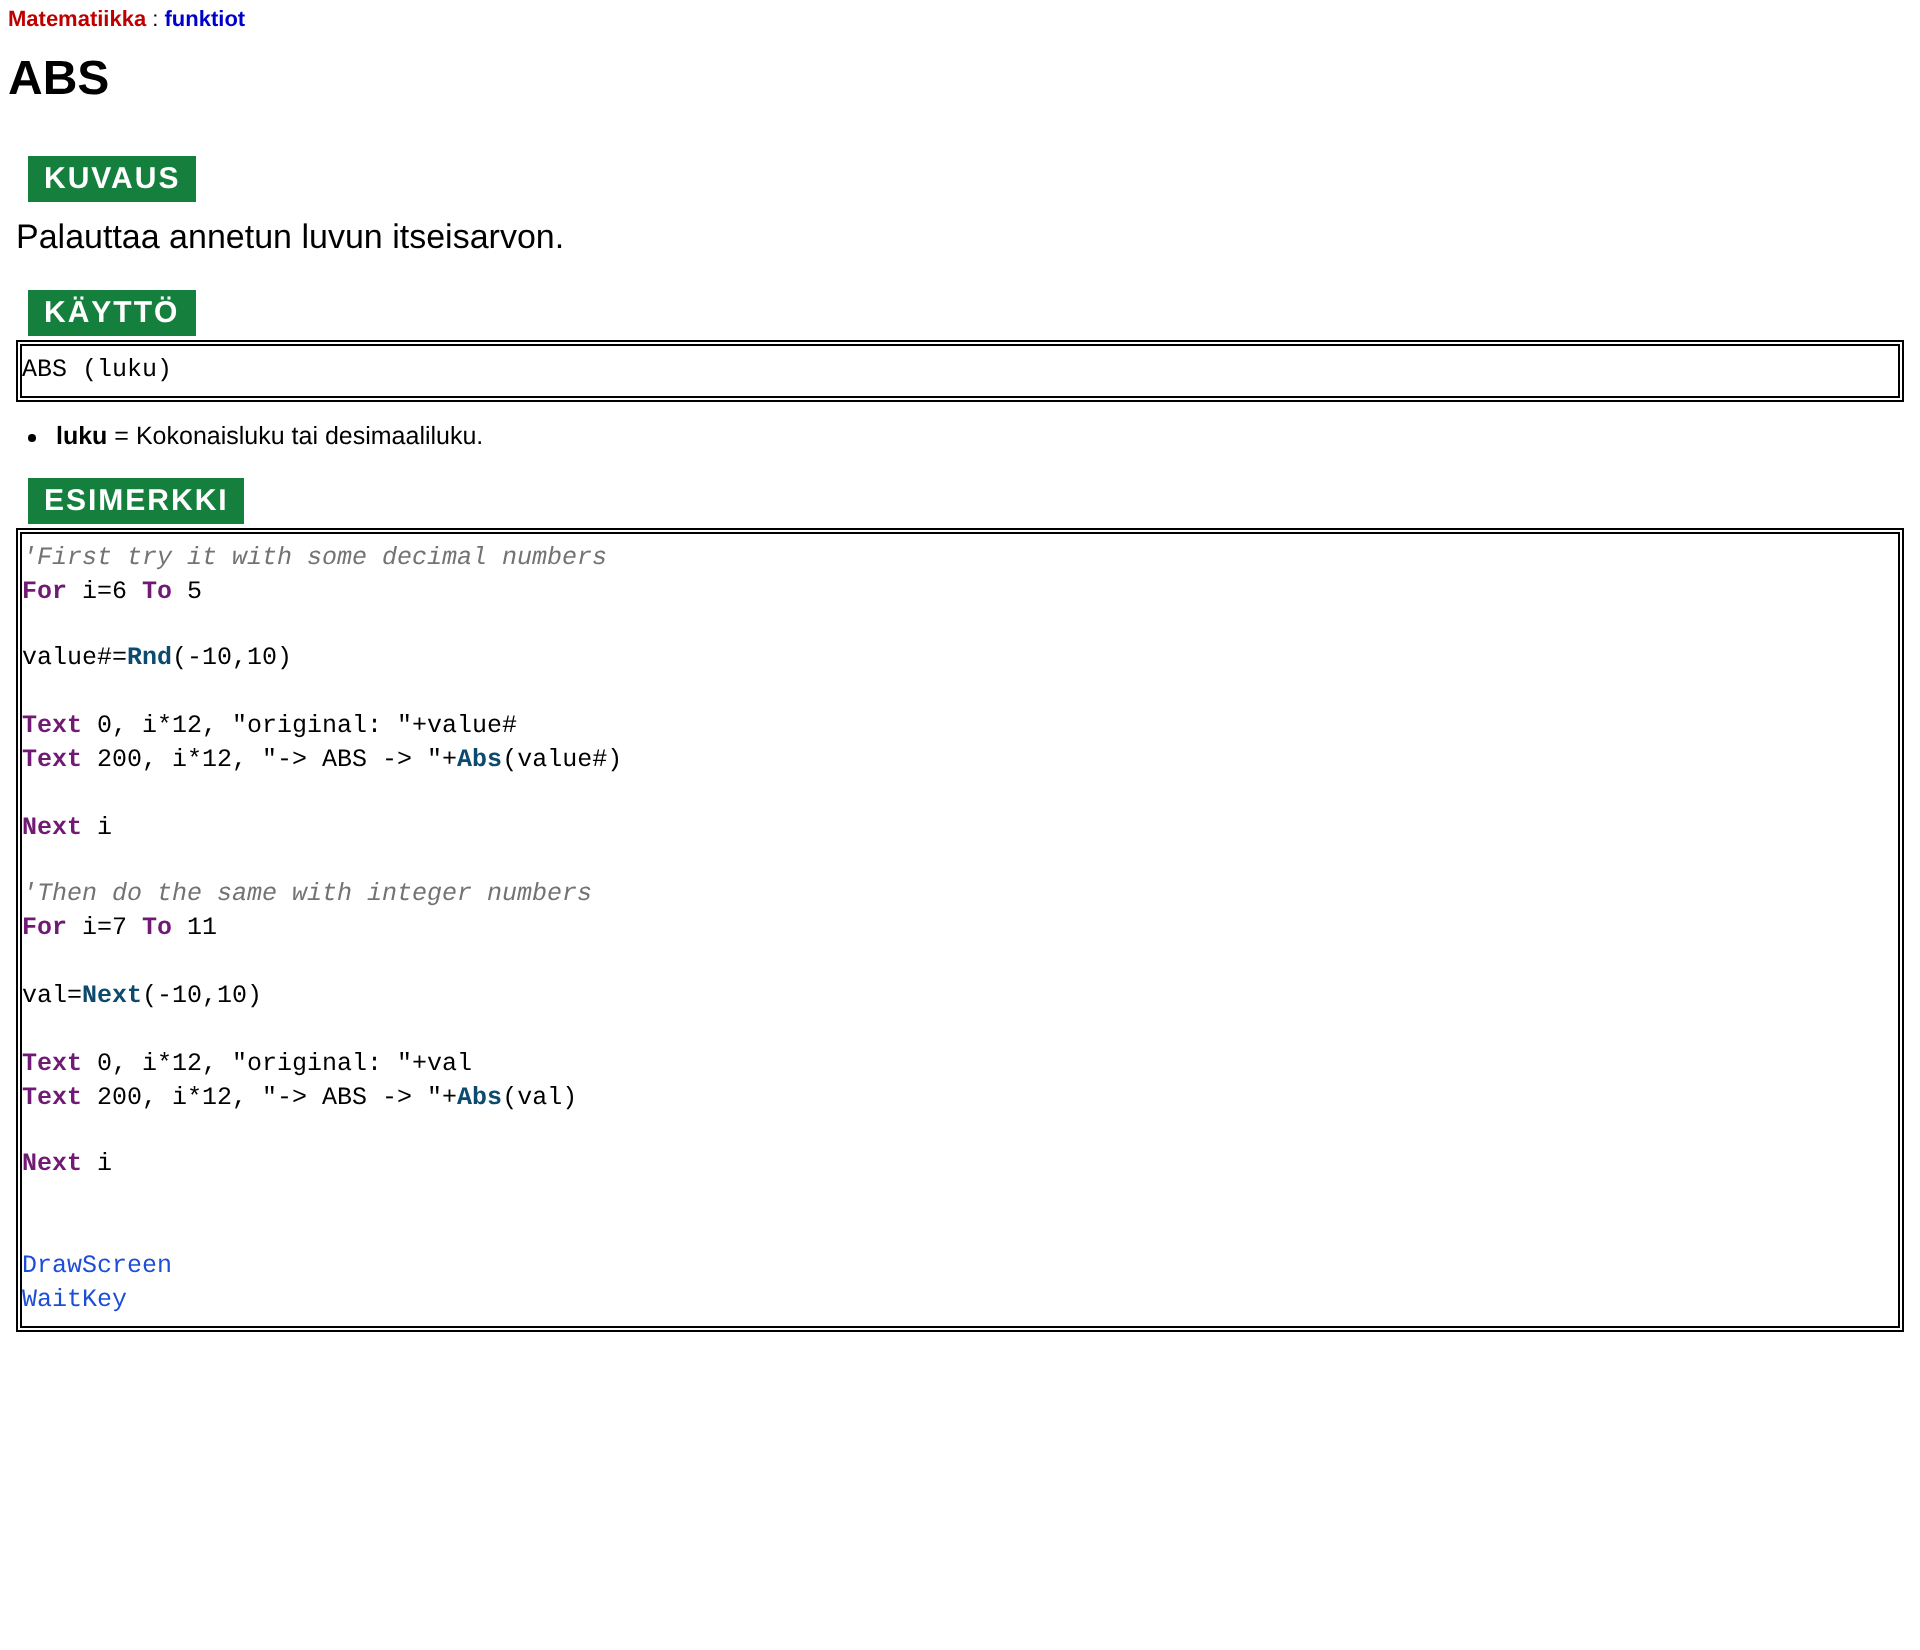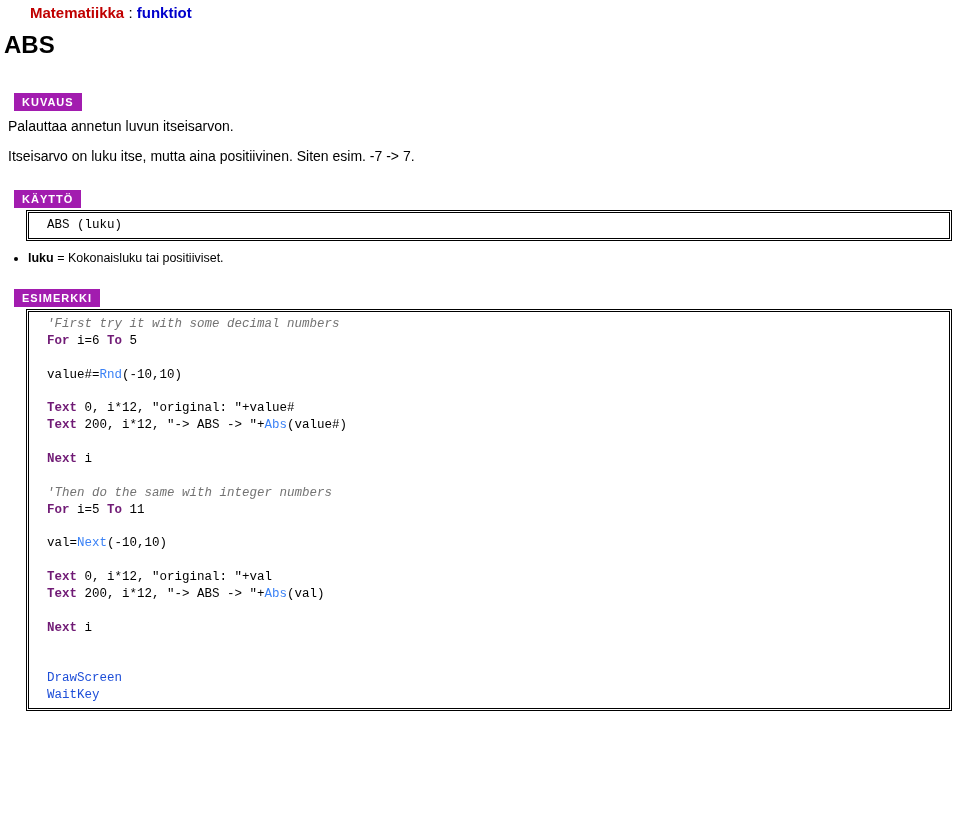--- a/index.html
+++ b/index.html
@@ -4,107 +4,105 @@
 <style>
   body {
     font-family: Verdana, Arial, sans-serif;
     font-size: 13px;
     margin: 4px;
     background: #fff;
     color: #000;
   }
   .breadcrumb {
     font-weight: bold;
-    font-size: 15px;
+    font-size: 11px;
     margin-bottom: 8px;
-    margin-left: 26px;
   }
   .breadcrumb .cat { color: #c00000; }
   .breadcrumb .sep { color: #000; font-weight: normal; }
   .breadcrumb .sub { color: #0000cc; }
   h1 {
     font-size: 24px;
     font-weight: bold;
     margin: 10px 0 20px 0;
   }
   .section-head {
-    background: #a21caf;
+    background: #15803d;
     color: #fff;
     font-weight: bold;
-    font-size: 11px;
+    font-size: 15px;
     letter-spacing: 1px;
     padding: 3px 8px 3px 8px;
-    margin: 14px 0 2px 10px;
+    margin: 4px 0 2px 10px;
     display: inline-block;
   }
   .desc-block {
     margin: 0 4px 0 4px;
-    font-size: 14px;
+    font-size: 17px;
     line-height: 1.4;
   }
   .desc-block p { margin: 4px 0 10px 0; }
   .frame {
     border: 3px double #000;
-    margin: 0 4px 0 22px;
-    padding: 4px 18px;
+    margin: 0 4px 0 4px;
+    padding: 4px 0;
     font-family: "Courier New", monospace;
     font-size: 12.5px;
     line-height: 1.35;
     white-space: pre-wrap;
   }
   ul.params {
     margin: 10px 4px 10px 24px;
     padding: 0;
     font-size: 12.5px;
   }
   ul.params li { margin: 2px 0; }
   .kw { font-weight: bold; color: #701a75; }
   .cmt { color: #737373; font-style: italic; }
-  .fn  { color: #3b82f6; font-weight: normal; }
+  .fn  { color: #0c4a6e; font-weight: bold; }
   .api { color: #1d4ed8; }
 </style>
 </head>
 <body>
 
 
 
 <div class="breadcrumb">
   <span class="cat">Matematiikka</span><span class="sep"> : </span><span class="sub">funktiot</span>
 </div>
 
 <h1>ABS</h1>
 
 
 <div class="section-head">KUVAUS</div>
 <div class="desc-block">
   <p>Palauttaa annetun luvun itseisarvon.</p>
-  <p>Itseisarvo on luku itse, mutta aina positiivinen. Siten esim. -7 -&gt; 7.</p>
 </div>
 
 
 <div class="section-head">KÄYTTÖ</div>
 <div class="frame"><span>ABS (luku)</span></div>
 <ul class="params">
-  <li><b>luku</b><span> = Kokonaisluku tai positiiviset.</span></li>
+  <li><b>luku</b><span> = Kokonaisluku tai desimaaliluku.</span></li>
 </ul>
 
 
 <div class="section-head">ESIMERKKI</div>
 <div class="frame"><span class="cmt">'First try it with some decimal numbers</span>
 <span class="kw">For</span><span> i=6 </span><span class="kw">To</span><span> 5</span>
 
 <span>value#=</span><span class="fn">Rnd</span><span>(-10,10)</span>
 
 <span class="kw">Text</span><span> 0, i*12, "original: "+value#</span>
 <span class="kw">Text</span><span> 200, i*12, "-&gt; ABS -&gt; "+</span><span class="fn">Abs</span><span>(value#)</span>
 
 <span class="kw">Next</span><span> i</span>
 
 <span class="cmt">'Then do the same with integer numbers</span>
-<span class="kw">For</span><span> i=5 </span><span class="kw">To</span><span> 11</span>
+<span class="kw">For</span><span> i=7 </span><span class="kw">To</span><span> 11</span>
 
 <span>val=</span><span class="fn">Next</span><span>(-10,10)</span>
 
 <span class="kw">Text</span><span> 0, i*12, "original: "+val</span>
 <span class="kw">Text</span><span> 200, i*12, "-&gt; ABS -&gt; "+</span><span class="fn">Abs</span><span>(val)</span>
 
 <span class="kw">Next</span><span> i</span>
 
 
 <span class="api">DrawScreen</span>

